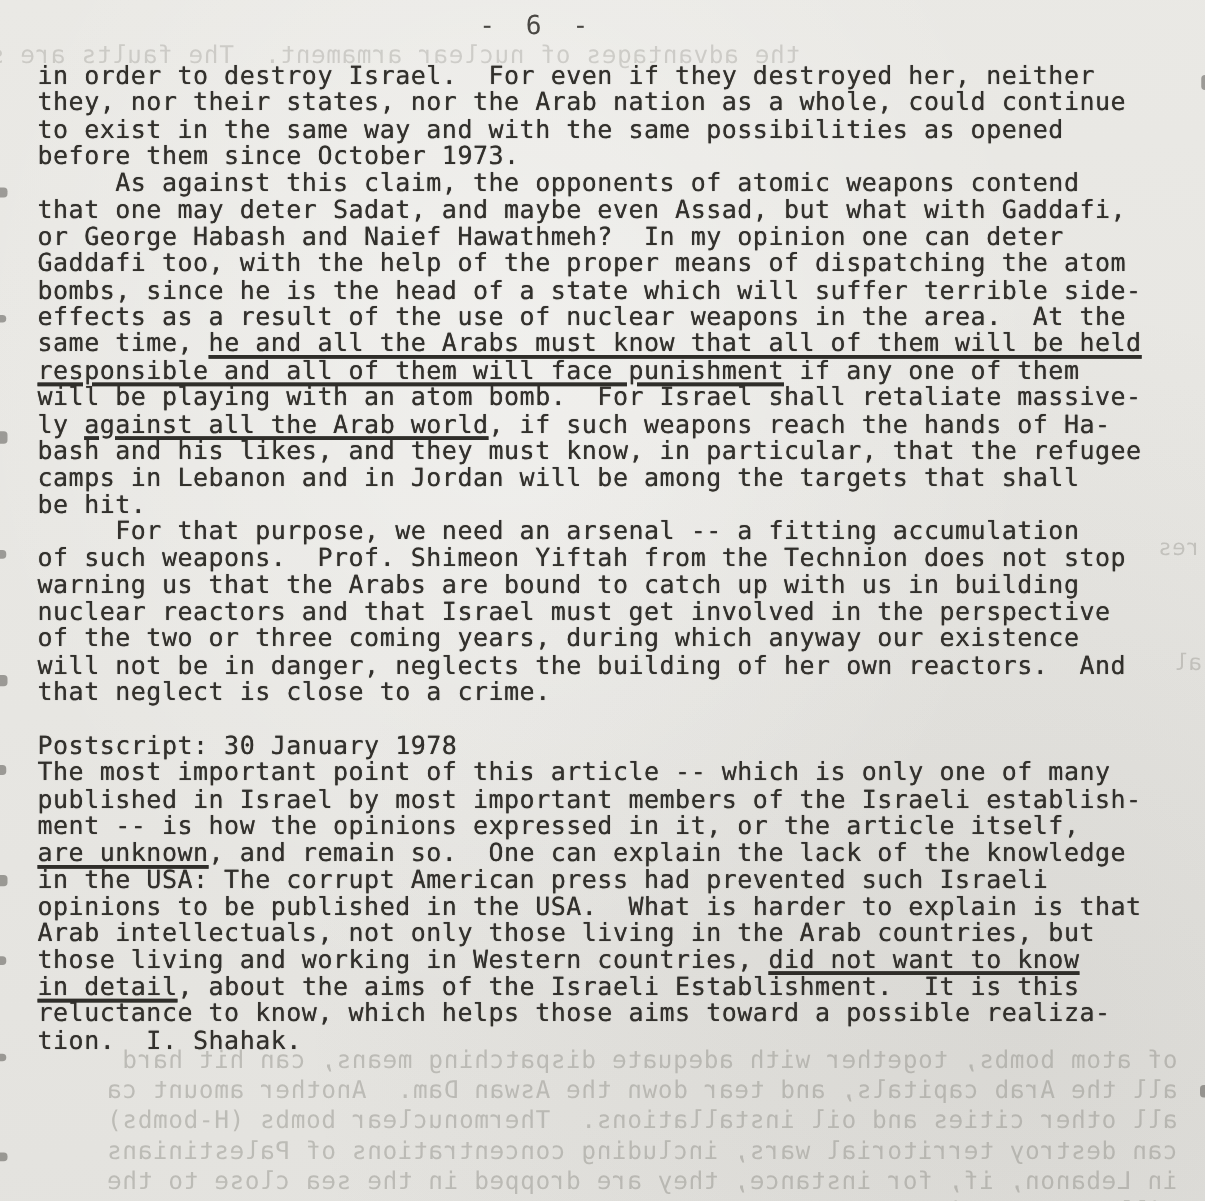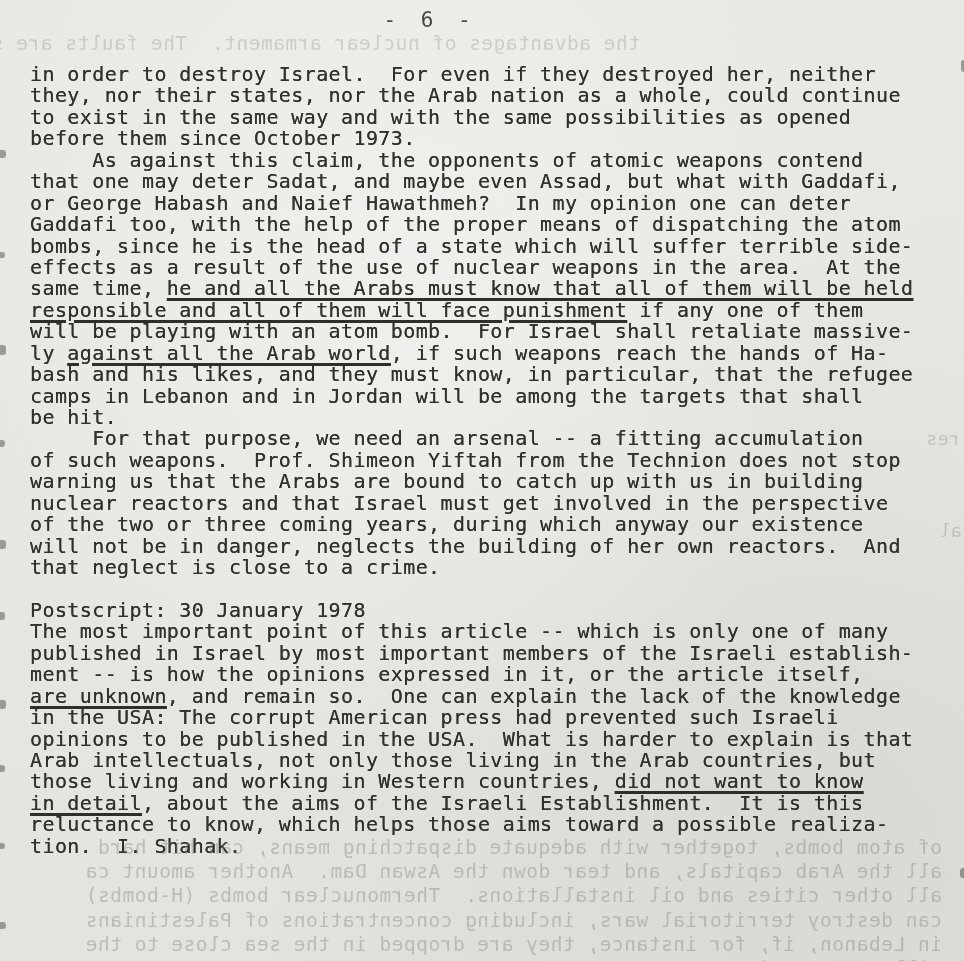--- a/index.html
+++ b/index.html
@@ -13,21 +13,21 @@
     background:
       radial-gradient(ellipse at 42% 30%, rgba(255,255,255,0.35) 0%, rgba(255,255,255,0) 55%),
       radial-gradient(ellipse at 85% 85%, rgba(120,118,112,0.10) 0%, rgba(120,118,112,0) 50%),
       linear-gradient(175deg,#eae9e5 0%,#e7e6e2 55%,#e3e2de 100%);
   }
   .page-number{
     position:absolute;top:8px;left:0;width:860px;text-align:center;
     font-size:21px;letter-spacing:6px;color:#4a4844;
   }
   .typebody{
-    position:absolute;top:64px;left:30px;width:920px;
+    position:absolute;top:50px;left:30px;width:920px;
     font-size:20px;line-height:21.45px;letter-spacing:0.4px;
     color:#32302c;white-space:pre;
     text-shadow:0 0 0.6px rgba(45,43,39,0.85);
   }
   .line{height:21.45px;}
   .u{
     text-decoration:underline;
     text-decoration-thickness:3px;
     text-underline-offset:3px;
     text-decoration-color:rgba(42,40,36,0.82);

